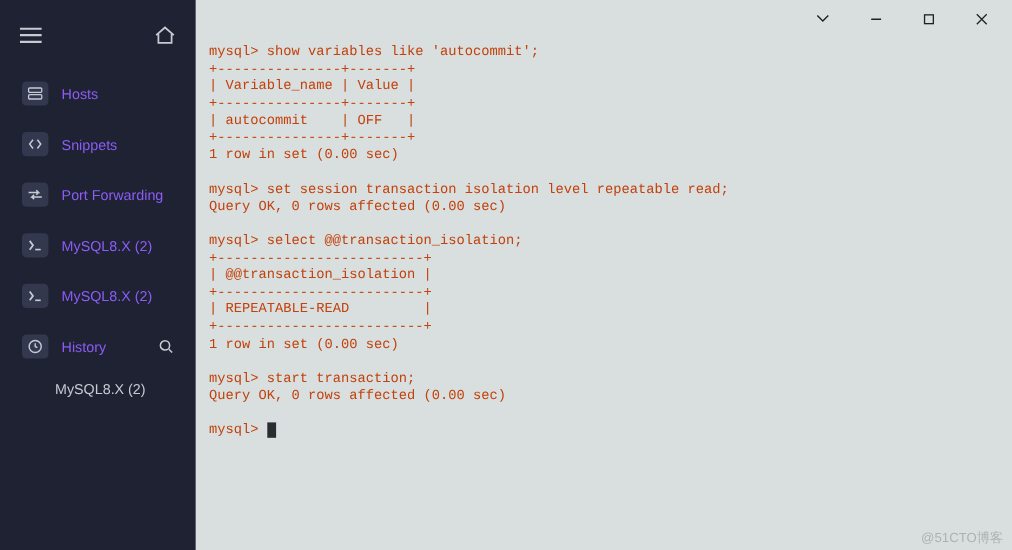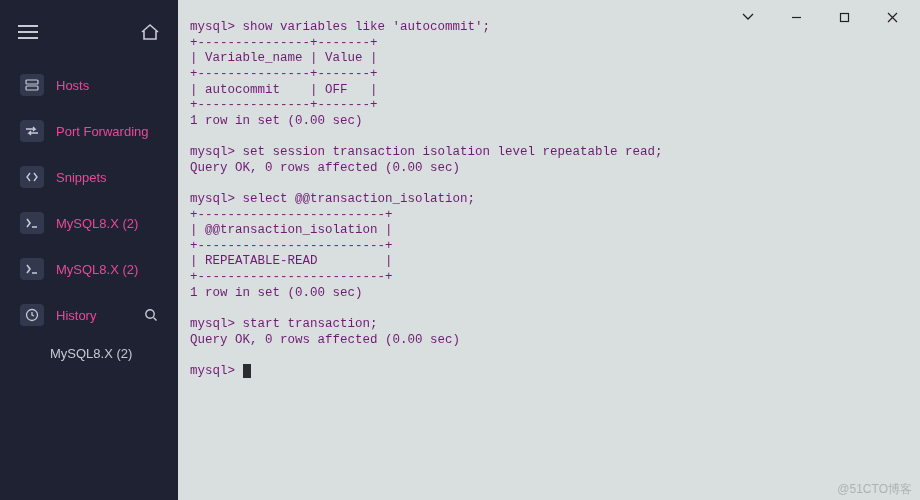--- a/index.html
+++ b/index.html
@@ -18,21 +18,21 @@
     .sidebar-header {
       height: 48px; display: flex; align-items: center;
       justify-content: space-between;
       padding: 0 18px; margin-top: 8px;
     }
     .hamburger, .home-icon { width: 20px; height: 20px; display:flex; align-items:center; justify-content:center; }
     .sidebar-list { display: flex; flex-direction: column; padding-top: 6px; }
     .sidebar-item {
       display: flex; align-items: center; gap: 12px;
       padding: 10px 14px; font-size: 13px;
-      color: #ec4899; cursor: pointer;
+      color: #8b5cf6; cursor: pointer;
       border-radius: 6px; margin: 2px 6px;
     }
     .sidebar-item .icon-box {
       width: 24px; height: 22px;
       background: #34384e; border-radius: 4px;
       display: flex; align-items: center; justify-content: center;
       flex-shrink: 0;
     }
     .sidebar-item.active .icon-box { background: #f0f2f5; color: #1f2233; }
     .sidebar-item .label { flex: 1; white-space: nowrap; overflow: hidden; text-overflow: ellipsis; }
@@ -43,24 +43,24 @@
     .titlebar {
       position: absolute; top: 0; right: 0;
       height: 34px; display: flex; align-items: center; gap: 4px;
       padding-right: 6px;
     }
     .titlebar .win-btn {
       width: 44px; height: 30px; display: flex; align-items: center; justify-content: center;
       font-size: 14px; color: #222; cursor: pointer;
     }
     .terminal {
-      padding: 20px 12px 0 12px;
+      padding: 40px 12px 0 12px;
       font-family: "SFMono-Regular", Consolas, "Liberation Mono", Menlo, monospace;
       font-size: 12.5px; line-height: 1.25;
-      color: #701a75; white-space: pre;
+      color: #c2410c; white-space: pre;
     }
     .cursor-block {
       display: inline-block; width: 8px; height: 14px;
       background: #2a2d2f; vertical-align: text-bottom;
     }
     .watermark {
       position: absolute; bottom: 2px; right: 8px;
       font-size: 12px; color: #aeb1b3;
     }
     svg { display: block; }
@@ -88,32 +88,32 @@
         <svg width="14" height="12" viewBox="0 0 14 12">
             <rect x="1" y="1" width="12" height="4" rx="1" fill="none" stroke="#c7c9d3" stroke-width="1.2"></rect>
             <rect x="1" y="7" width="12" height="4" rx="1" fill="none" stroke="#c7c9d3" stroke-width="1.2"></rect>
           </svg>
       </span>
       <span class="label">Hosts</span>
     </div>
     <div class="sidebar-item">
       <span class="icon-box">
         <svg width="14" height="10" viewBox="0 0 14 10">
+            <path d="M5 1L2 5l3 4M9 1l3 4-3 4" fill="none" stroke="#c7c9d3" stroke-width="1.4"></path>
+          </svg>
+      </span>
+      <span class="label">Snippets</span>
+    </div>
+    <div class="sidebar-item">
+      <span class="icon-box">
+        <svg width="14" height="10" viewBox="0 0 14 10">
             <path d="M1 3h9l-2-2m2 2l-2 2M13 7H4l2-2m-2 2l2 2" fill="none" stroke="#c7c9d3" stroke-width="1.4"></path>
           </svg>
       </span>
       <span class="label">Port Forwarding</span>
-    </div>
-    <div class="sidebar-item">
-      <span class="icon-box">
-        <svg width="14" height="10" viewBox="0 0 14 10">
-            <path d="M5 1L2 5l3 4M9 1l3 4-3 4" fill="none" stroke="#c7c9d3" stroke-width="1.4"></path>
-          </svg>
-      </span>
-      <span class="label">Snippets</span>
     </div>
     <div class="sidebar-item">
       <span class="icon-box">
         <svg width="14" height="10" viewBox="0 0 14 10">
             <path d="M2 1l3 4-3 4M7 9h5" fill="none" stroke="#c7c9d3" stroke-width="1.6"></path>
           </svg>
       </span>
       <span class="label">MySQL8.X (2)</span>
     </div>
     <div class="sidebar-item">

